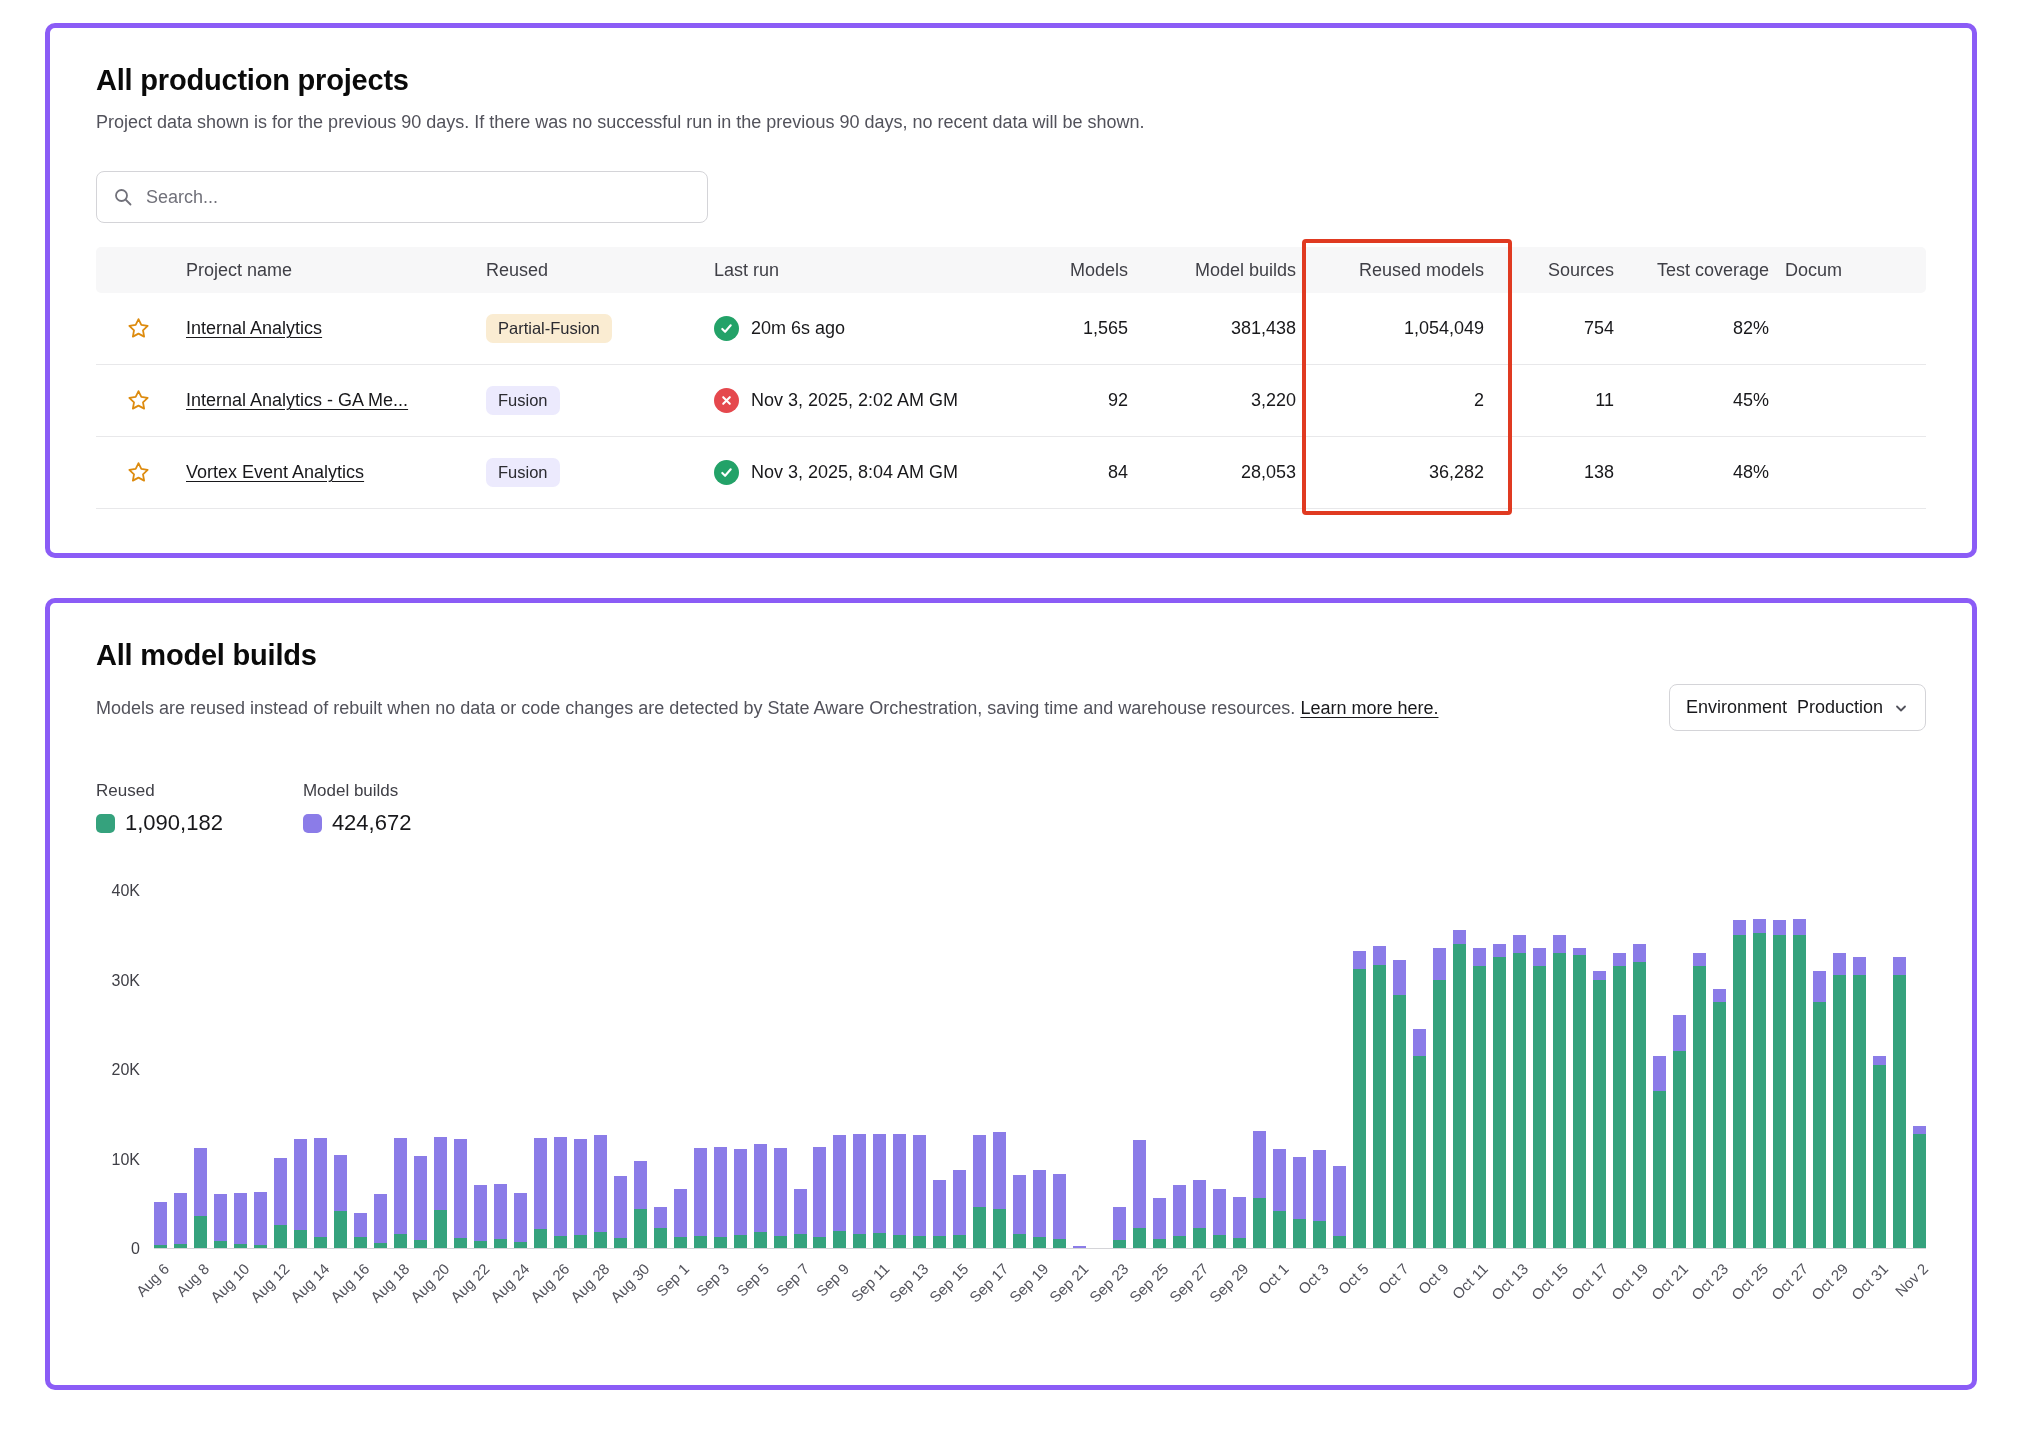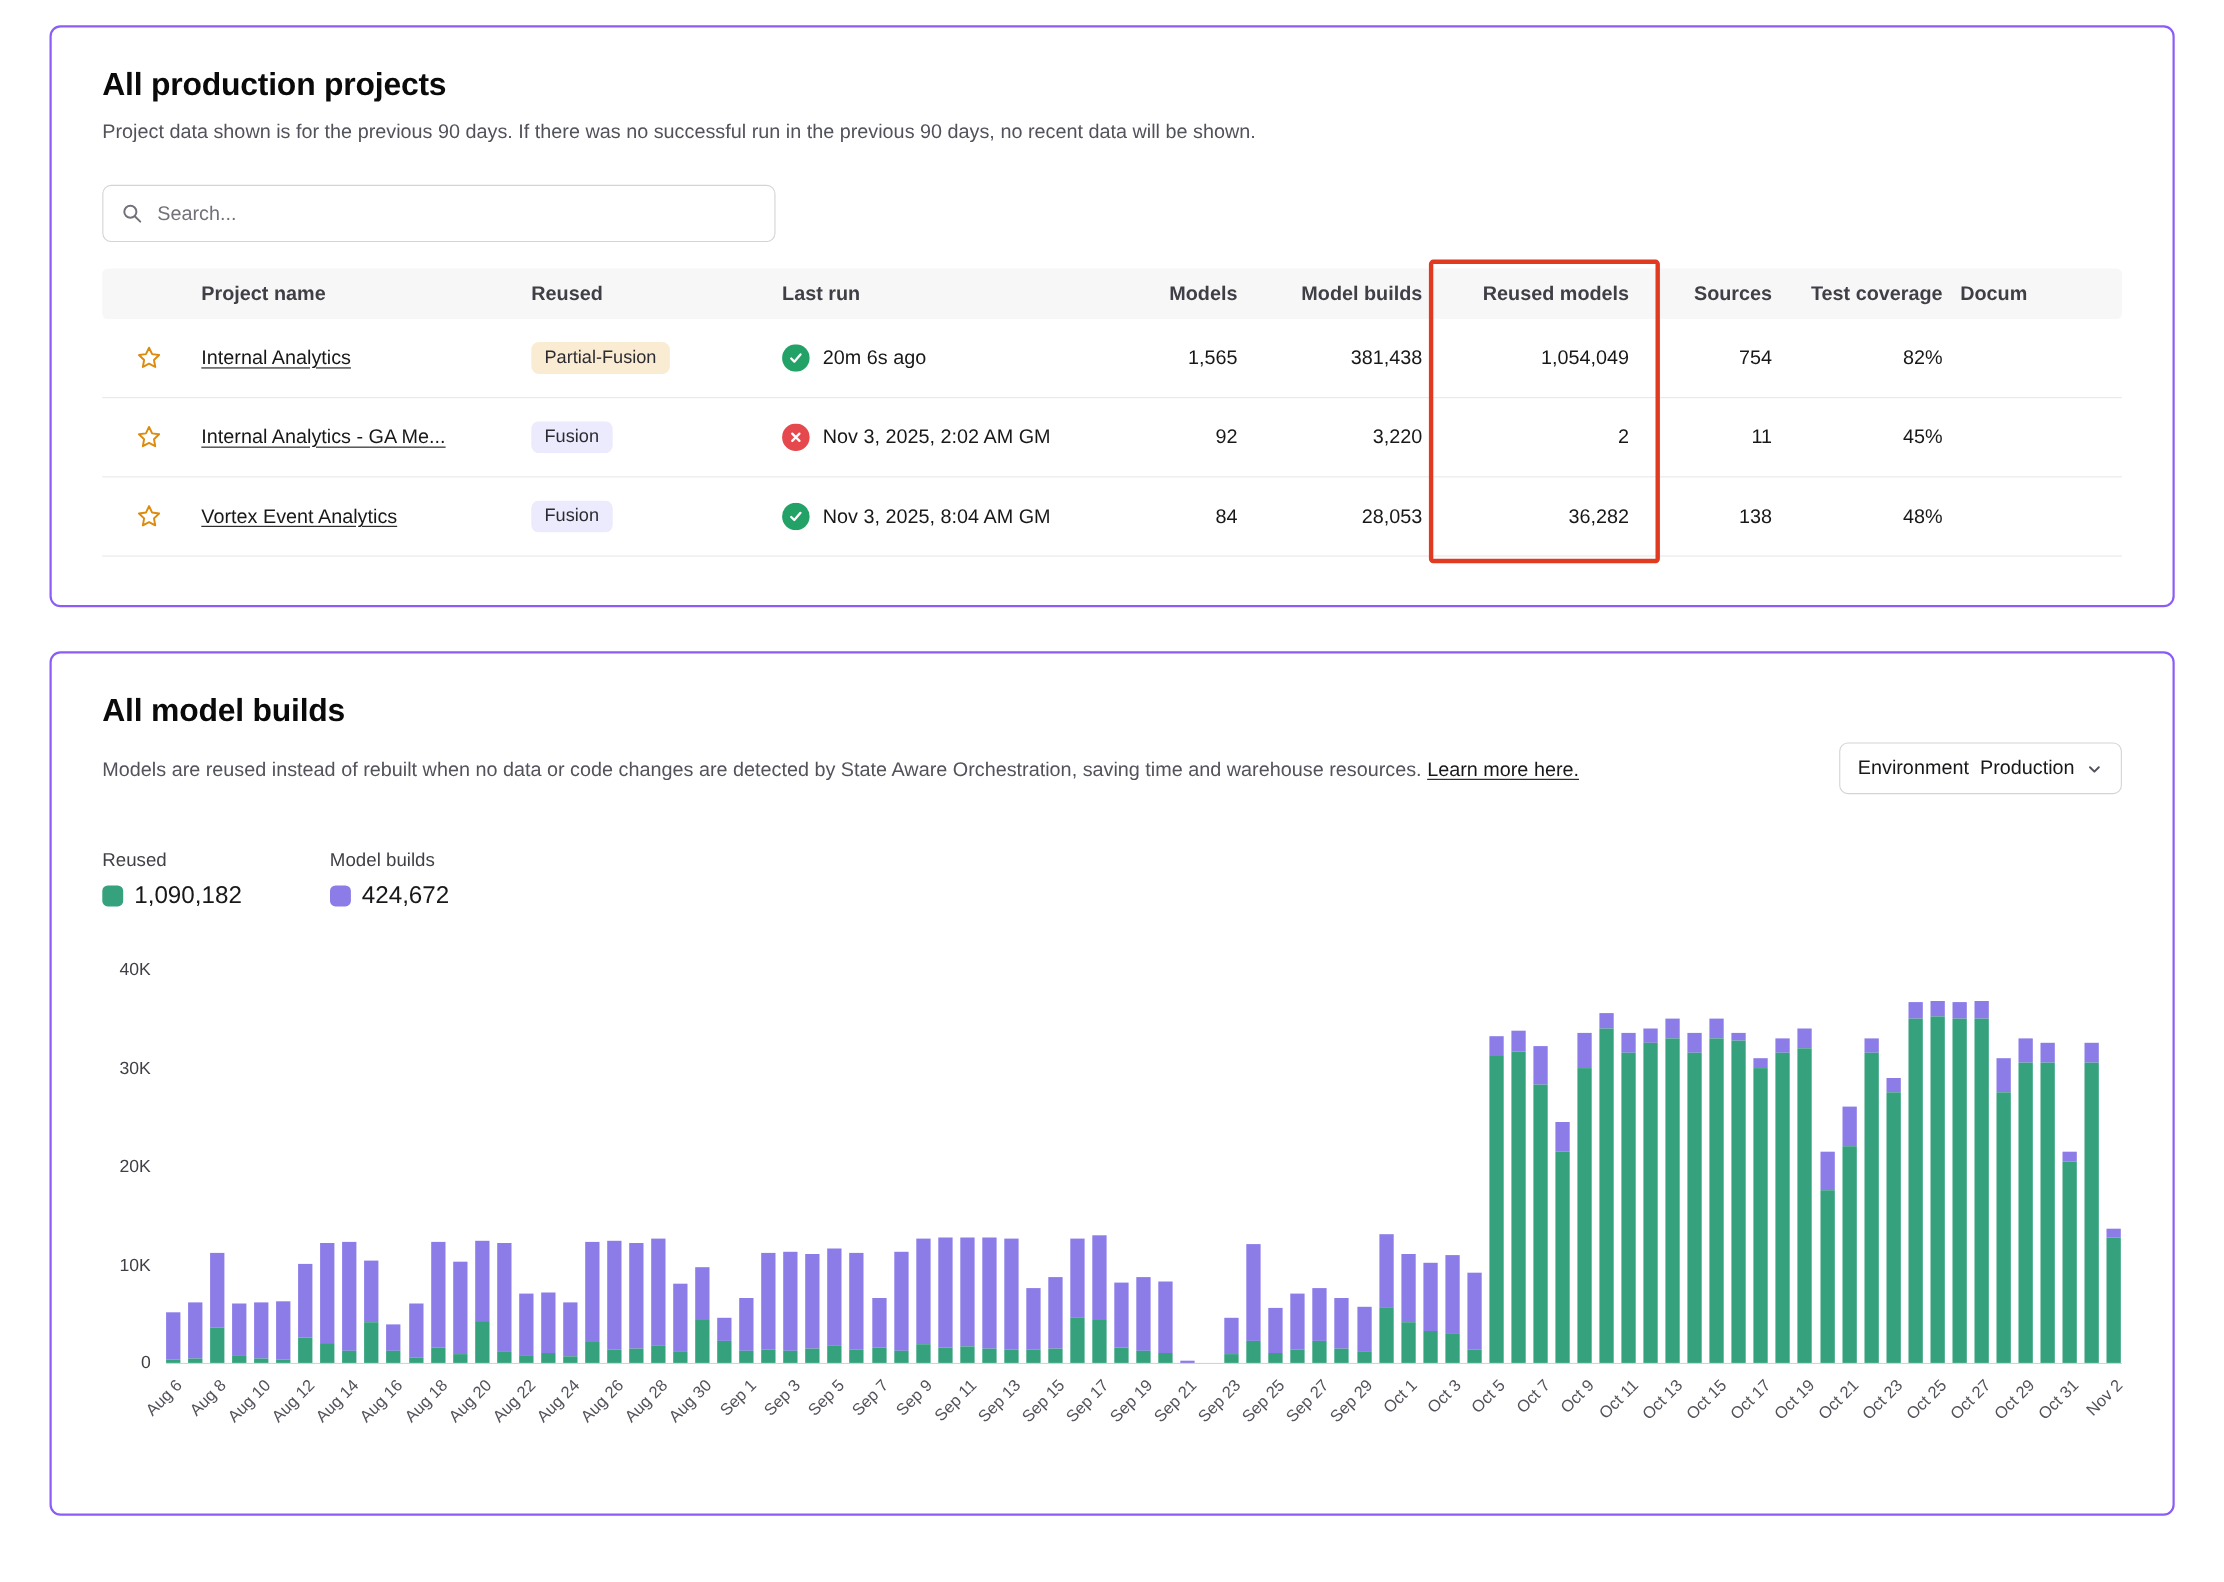--- a/index.html
+++ b/index.html
@@ -3,41 +3,41 @@
 <meta charset="utf-8">
 <style>
   * { box-sizing: border-box; }
   html,body { margin:0; padding:0; background:#ffffff; }
   body {
     width:2022px; height:1438px; overflow:hidden;
     font-family:"Liberation Sans", sans-serif; color:#18181b;
   }
   .page { padding:23px 45px 0; }
   .card {
-    background:#fff; border:2px solid #8b5cf6; border-radius:10px;
+    background:#fff; border:5px solid #8b5cf6; border-radius:10px;
     padding:36px 46px 44px; position:relative;
   }
   .card + .card { margin-top:40px; }
   .card-title { margin:0 0 12px; font-size:29px; font-weight:700; letter-spacing:-0.2px; color:#0a0a0a; }
   .card-sub { margin:0; font-size:18px; color:#52525b; line-height:1.45; }
 
   
   .search-box {
     margin-top:36px; width:612px; height:52px; border:1px solid #d4d4d8; border-radius:8px;
     display:flex; align-items:center; gap:11px; padding:0 16px; background:#fff;
   }
   .search-box input { border:0; outline:none; flex:1; font-size:18px; font-family:inherit; color:#18181b; background:transparent; }
   .search-box input::placeholder { color:#71717a; }
 
   
   .table-wrap { margin-top:24px; position:relative; --cols:84px 300px 228px 310px 120px 168px 188px 130px 155px 1fr; }
   .t-header {
     display:grid; grid-template-columns:var(--cols); align-items:center;
     background:#f7f7f8; height:46px; border-radius:5px;
-    font-size:18px; font-weight:700; color:#3f3f46;
+    font-size:18px; font-weight:400; color:#3f3f46;
   }
   .t-row {
     display:grid; grid-template-columns:var(--cols); align-items:center;
     height:72px; border-bottom:1px solid #e8e8ea; font-size:18px;
   }
   .cell { padding:0 6px; overflow:hidden; white-space:nowrap; }
   .num { text-align:right; padding-right:10px; }
   .c-star { display:flex; justify-content:center; align-items:center; }
   .c-name a { color:#18181b; font-weight:500; text-decoration:underline; text-underline-offset:3px; cursor:pointer; }
   .badge { display:inline-block; padding:5px 12px; border-radius:7px; font-size:16.5px; font-weight:500; color:#2b2b31; }

